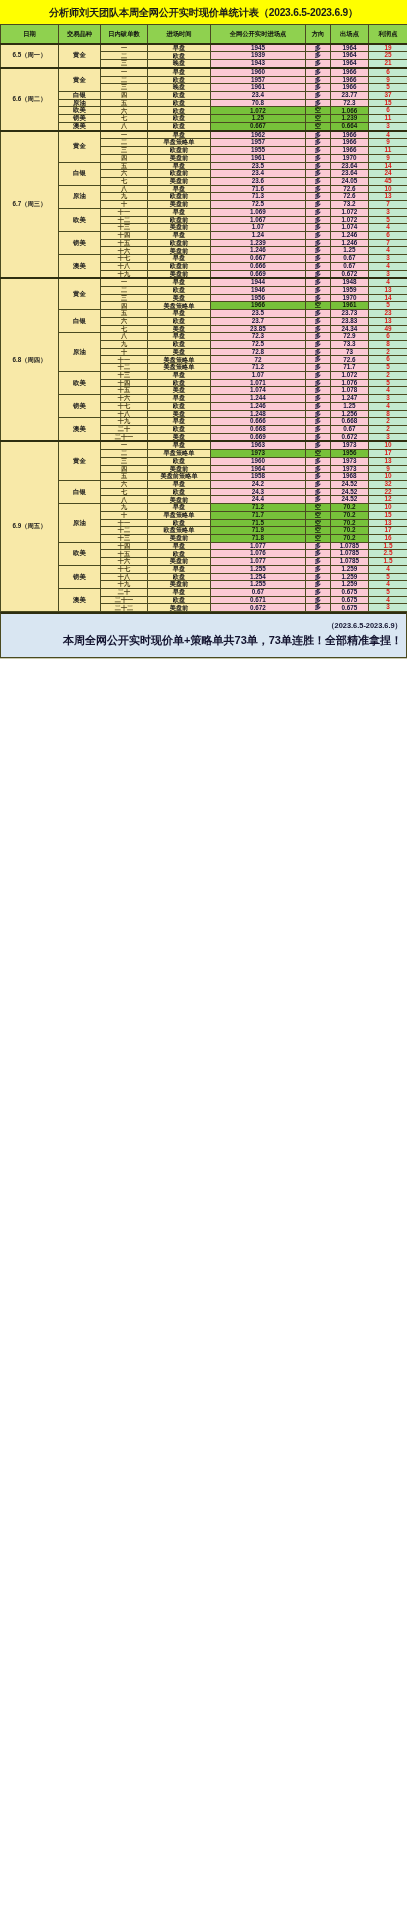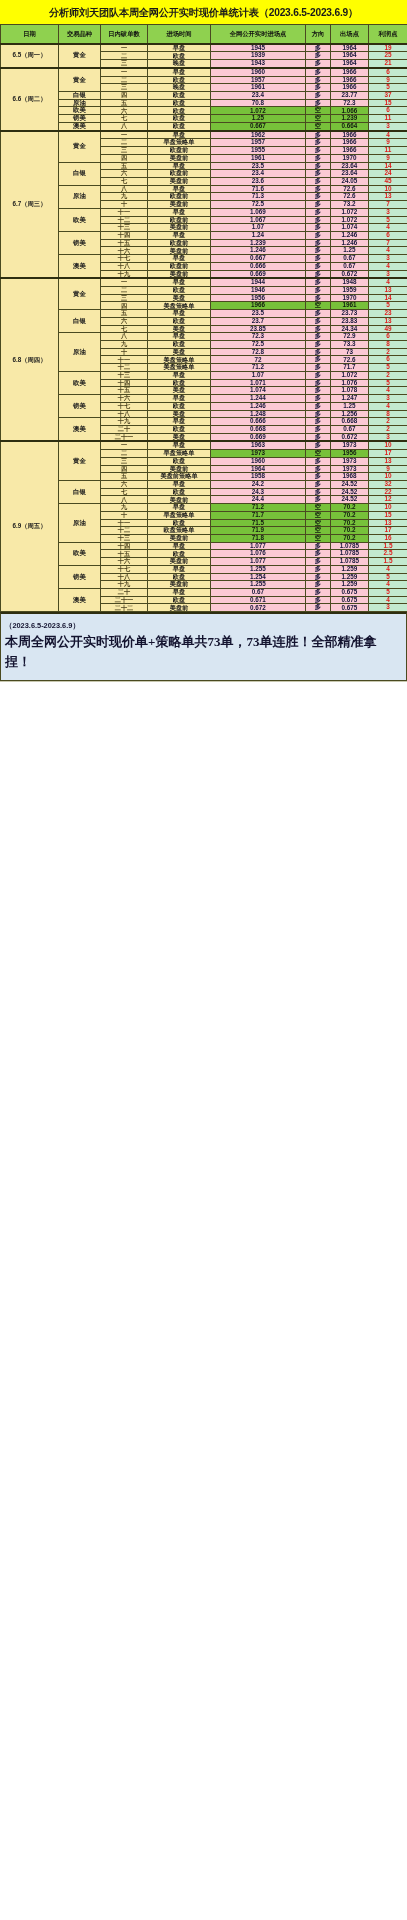--- a/index.html
+++ b/index.html
@@ -94,29 +94,29 @@
   
   tr.grp-top > td, tr.grp-top > th { border-top: 1.6px solid #3a3a16; }
   td.date, td.prod { border-left: 1.4px solid #3a3a16; border-right: 1.4px solid #3a3a16; }
   tr.day-top > td { border-top: 2px solid #2e2e10; }
 
   
   .footer {
     background: #d9e6f2;
     color: #13132f;
     font-weight: bold;
-    text-align: left;
+    text-align: right;
     font-size: 7.6px;
     line-height: 1.55;
     padding: 6px 4px 8px 4px;
     border: 1px solid #4a4a20;
     border-top: 2px solid #2e2e10;
   }
   .footer .l1 { font-size: 7.4px; }
-  .footer .l2 { font-size: 13px; font-family: Liberation Serif, serif; }
+  .footer .l2 { font-size: 11px; }
   .footer .l3 { font-size: 7.6px; }
   .tail-strip {
     flex: 1 1 auto;
     background: #ffffff;
     border-top: 1px solid #c8c8b0;
     display: flex;
   }
 </style>
 </head>
 <body>

